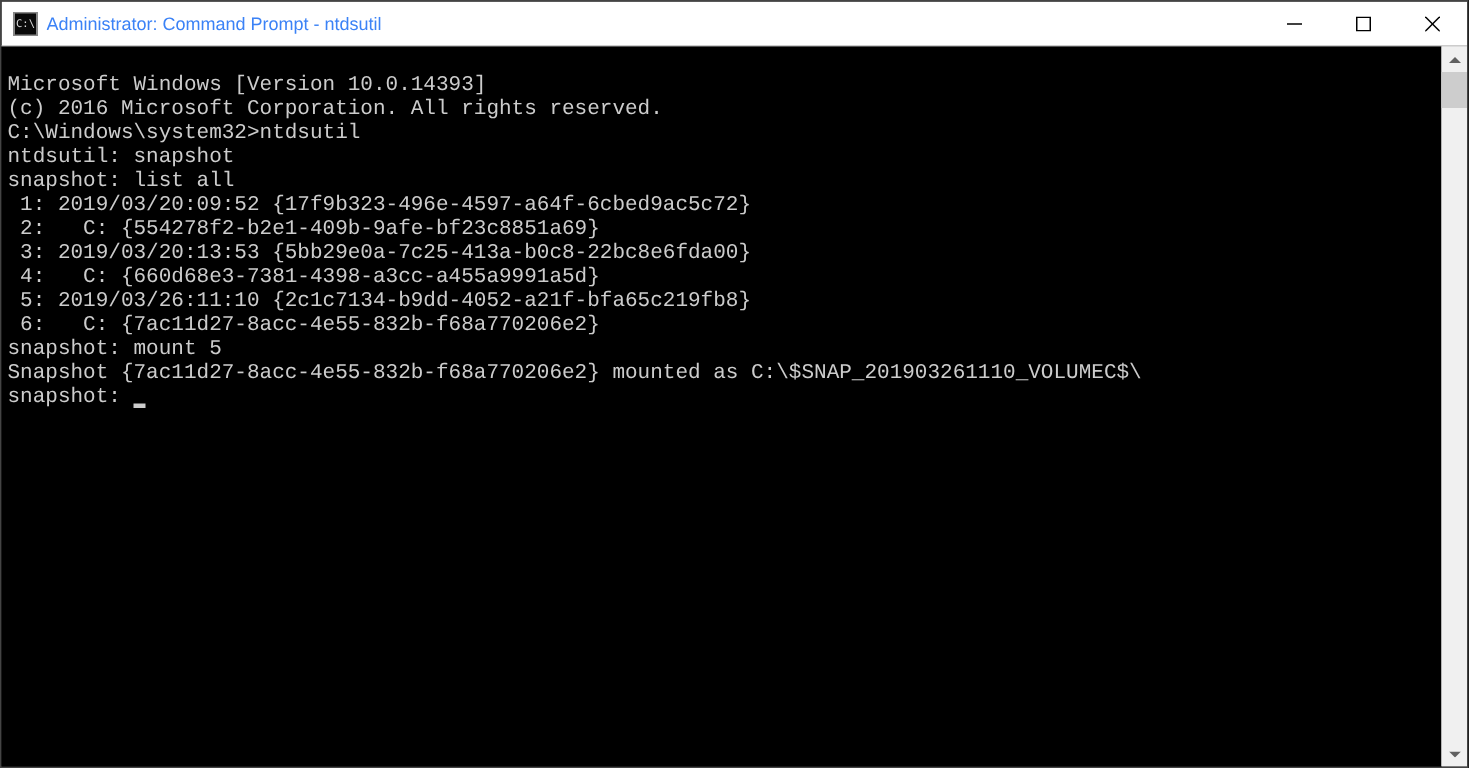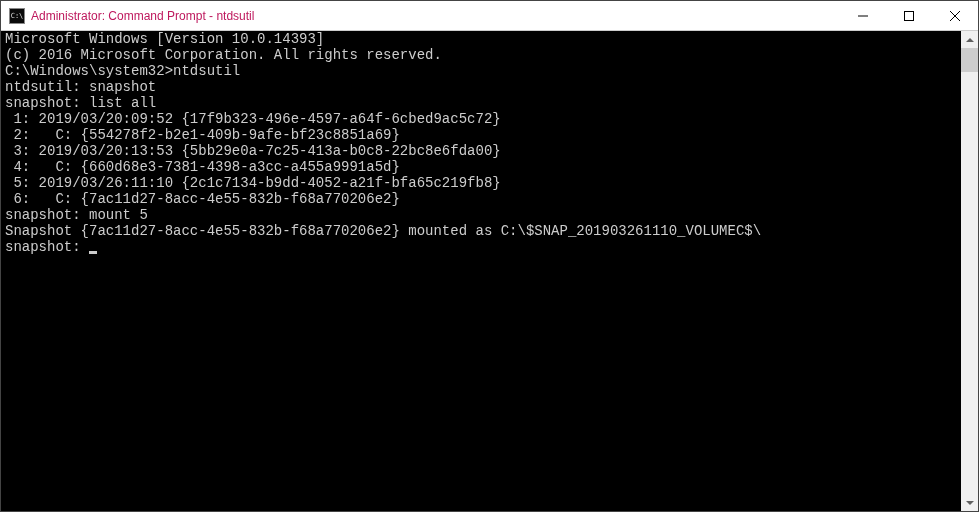--- a/index.html
+++ b/index.html
@@ -28,21 +28,21 @@
       align-items: center;
       justify-content: center;
       font-size: 7px;
       color: #ddd;
       font-family: monospace;
       flex-shrink: 0;
     }
     .title-text {
       flex: 1;
       font-size: 12px;
-      color: #be185d;
+      color: #3b82f6;
       white-space: nowrap;
       overflow: hidden;
     }
     .win-controls {
       display: flex;
       height: 100%;
     }
     .win-btn {
       width: 46px;
       height: 100%;
@@ -53,21 +53,21 @@
     }
     .win-btn svg { width: 10px; height: 10px; }
     .terminal-wrap {
       position: relative;
       height: calc(100% - 30px);
       display: flex;
     }
     .terminal {
       flex: 1;
       background: #000;
-      padding: 0 4px;
+      padding: 18px 4px;
       font-family: Consolas, 'Courier New', monospace;
       font-size: 14px;
       line-height: 16px;
       color: #ccc;
       white-space: pre;
       overflow: hidden;
     }
     .scrollbar {
       width: 17px;
       background: #f0f0f0;

